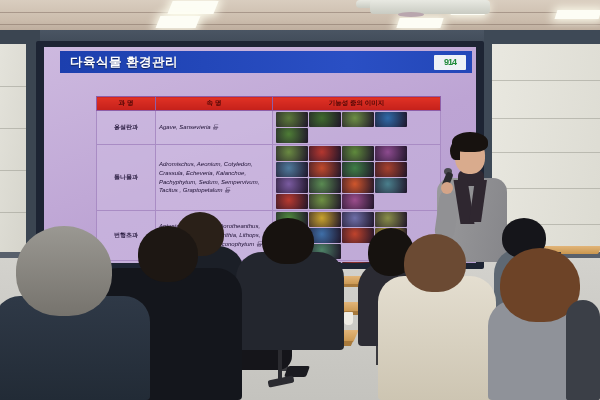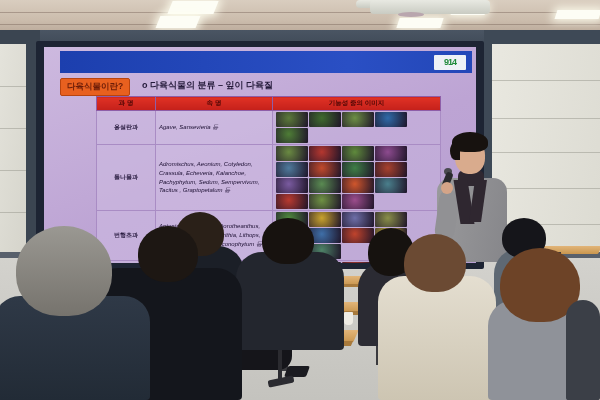--- a/index.html
+++ b/index.html
@@ -134,27 +134,26 @@
   <div class="panel-seam" style="top:188px"></div>
   <div class="panel-seam" style="top:224px"></div>
 
   <div class="skirt"></div>
   <div class="floor"></div>
 
   <div class="screen-bezel"></div>
   <div class="slide">
 
     <div class="slide-titlebar">
+      <div class="slide-title">다육식물 환경관리</div>
       <div class="logo">
         <span class="logo-mark">914</span>
       </div>
     </div>
 
-    <div class="badge">다육식물이란?</div>
-    <div class="subtitle">o 다육식물의 분류 – 잎이 다육질</div>
 
     <table class="tbl">
       <thead>
         <tr>
           <th>과 명</th>
           <th>속 명</th>
           <th>기능성 중의 이미지</th>
         </tr>
       </thead>
       <tbody id="tbody">

